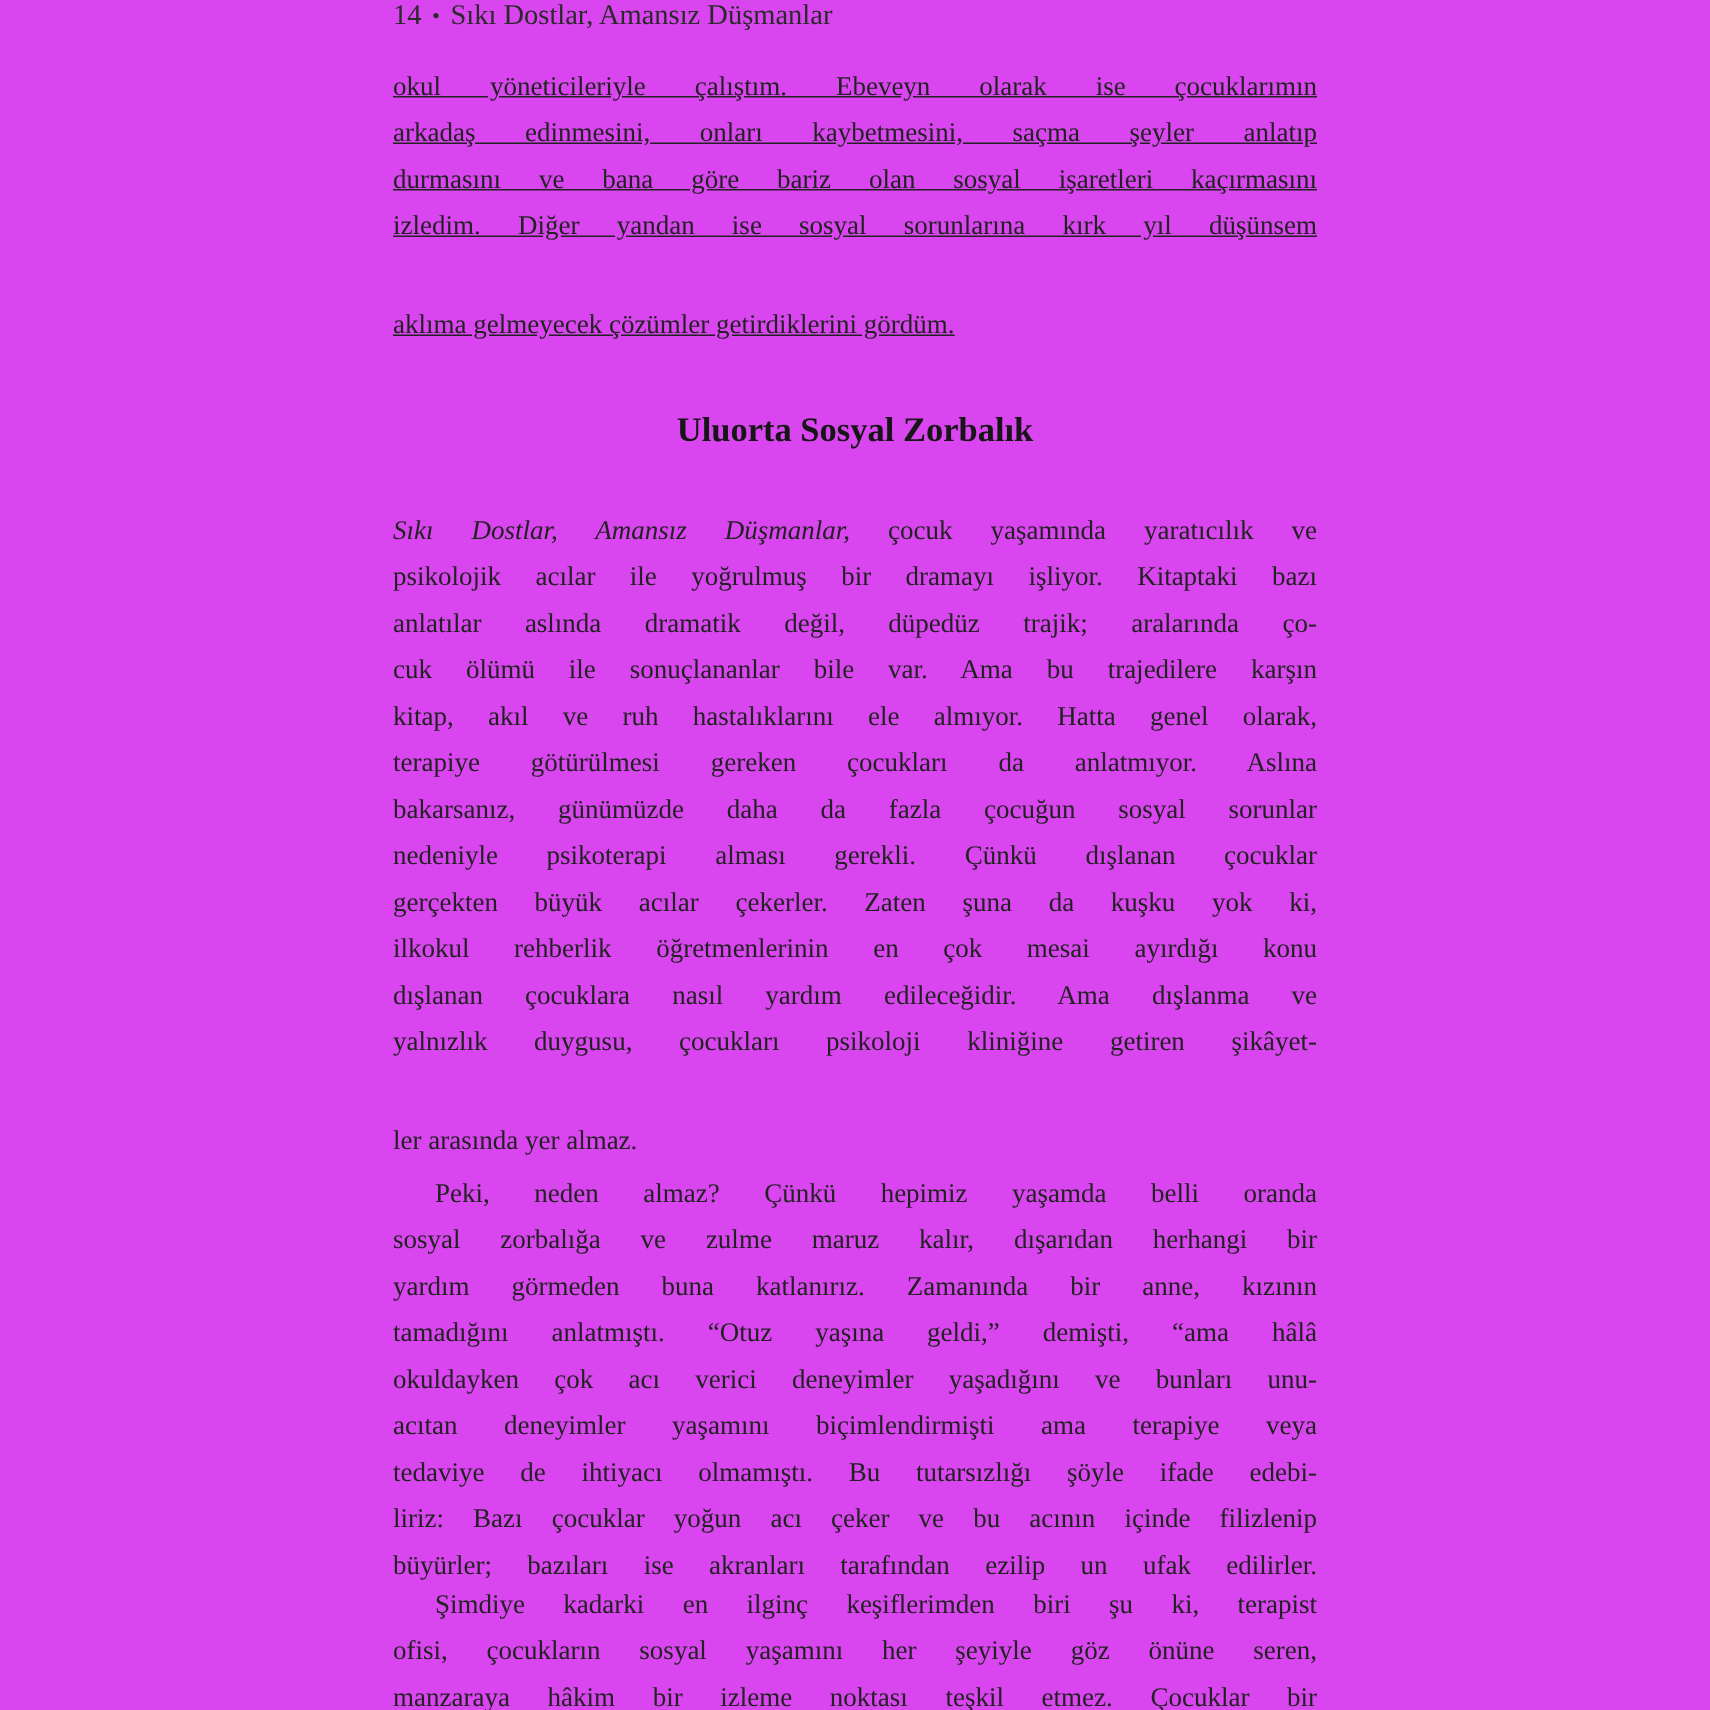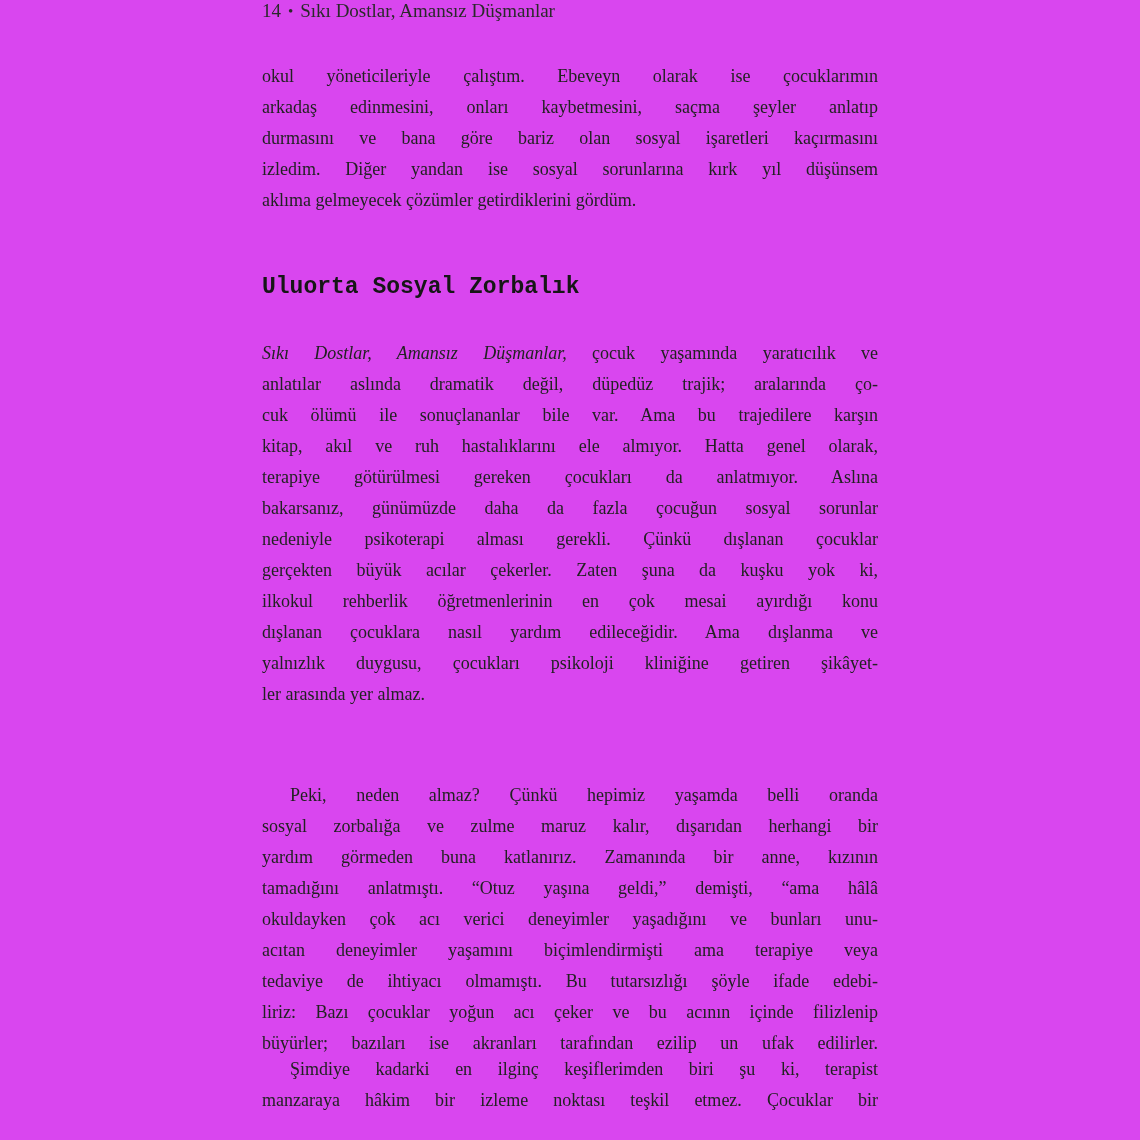--- a/index.html
+++ b/index.html
@@ -28,45 +28,46 @@
     color: #2a2a2a;
     text-align: left;
   }
   .running-header .sep {
     margin: 0 7px;
     font-size: 15px;
     vertical-align: 1px;
   }
   .section-heading {
     top: 272px;
-    font-family: Liberation Mono, monospace;
+    font-family: Liberation Serif, serif;
     font-weight: bold;
     font-size: 23px;
     line-height: 30px;
-    text-align: left;
+    text-align: center;
     color: #161616;
   }
   .para {
     font-size: 18px;
   }
   .ln {
     line-height: 31px;
     height: 31px;
     overflow: hidden;
     text-align: justify;
     text-align-last: justify;
     white-space: nowrap;
   }
   .ln.last {
     text-align-last: left;
+    margin-top: 35px;
   }
   .ln.indent {
     padding-left: 28px;
   }
-  .p1 { top: 61px; }
+  .p1 { top: 42px; text-decoration: underline; }
   .p2 { top: 338px; }
   .p3 { top: 780px; }
   .p4 { top: 1054px; }
   .italic { font-style: italic; }
 </style>
 </head>
 <body>
 
 <div class="page">
 
@@ -79,20 +80,21 @@
     <div class="ln">arkadaş edinmesini, onları kaybetmesini, saçma şeyler anlatıp</div>
     <div class="ln">durmasını ve bana göre bariz olan sosyal işaretleri kaçırmasını</div>
     <div class="ln">izledim. Diğer yandan ise sosyal sorunlarına kırk yıl düşünsem</div>
     <div class="ln last">aklıma gelmeyecek çözümler getirdiklerini gördüm.</div>
   </div>
 
   <div class="col section-heading">Uluorta Sosyal Zorbalık</div>
 
   <div class="col para p2">
     <div class="ln"><span class="italic">Sıkı Dostlar, Amansız Düşmanlar,</span><span> çocuk yaşamında yaratıcılık ve</span></div>
+    <div class="ln">psikolojik acılar ile yoğrulmuş bir dramayı işliyor. Kitaptaki bazı</div>
     <div class="ln">anlatılar aslında dramatik değil, düpedüz trajik; aralarında ço-</div>
     <div class="ln">cuk ölümü ile sonuçlananlar bile var. Ama bu trajedilere karşın</div>
     <div class="ln">kitap, akıl ve ruh hastalıklarını ele almıyor. Hatta genel olarak,</div>
     <div class="ln">terapiye götürülmesi gereken çocukları da anlatmıyor. Aslına</div>
     <div class="ln">bakarsanız, günümüzde daha da fazla çocuğun sosyal sorunlar</div>
     <div class="ln">nedeniyle psikoterapi alması gerekli. Çünkü dışlanan çocuklar</div>
     <div class="ln">gerçekten büyük acılar çekerler. Zaten şuna da kuşku yok ki,</div>
     <div class="ln">ilkokul rehberlik öğretmenlerinin en çok mesai ayırdığı konu</div>
     <div class="ln">dışlanan çocuklara nasıl yardım edileceğidir. Ama dışlanma ve</div>
     <div class="ln">yalnızlık duygusu, çocukları psikoloji kliniğine getiren şikâyet-</div>
@@ -106,16 +108,17 @@
     <div class="ln">tamadığını anlatmıştı. “Otuz yaşına geldi,” demişti, “ama hâlâ</div>
     <div class="ln">okuldayken çok acı verici deneyimler yaşadığını ve bunları unu-</div>
     <div class="ln">acıtan deneyimler yaşamını biçimlendirmişti ama terapiye veya</div>
     <div class="ln">tedaviye de ihtiyacı olmamıştı. Bu tutarsızlığı şöyle ifade edebi-</div>
     <div class="ln">liriz: Bazı çocuklar yoğun acı çeker ve bu acının içinde filizlenip</div>
     <div class="ln">büyürler; bazıları ise akranları tarafından ezilip un ufak edilirler.</div>
   </div>
 
   <div class="col para p4">
     <div class="ln indent">Şimdiye kadarki en ilginç keşiflerimden biri şu ki, terapist</div>
+    <div class="ln">ofisi, çocukların sosyal yaşamını her şeyiyle göz önüne seren,</div>
     <div class="ln">manzaraya hâkim bir izleme noktası teşkil etmez. Çocuklar bir</div>
   </div>
 
 </div>
 
 </body></html>

